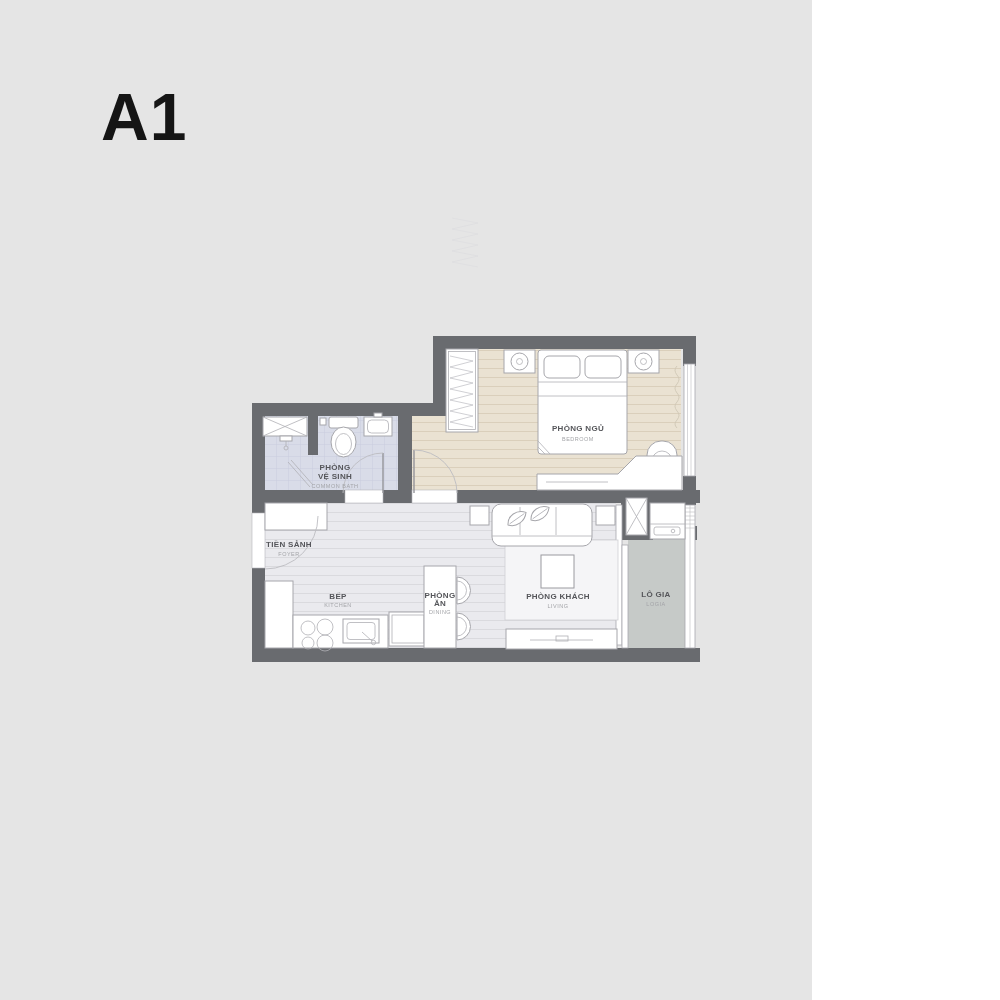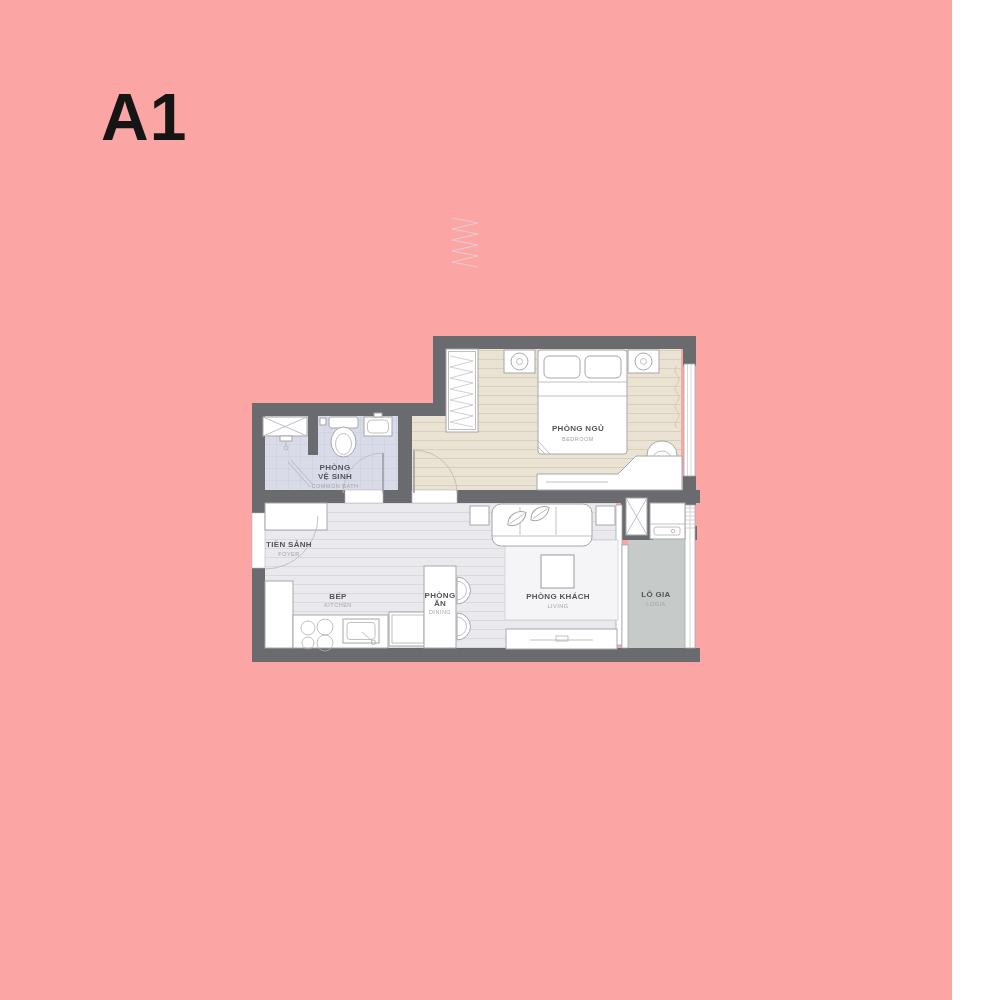--- a/index.html
+++ b/index.html
@@ -1,16 +1,16 @@
 <!DOCTYPE html>
 <html><head>
 <meta charset="utf-8">
 <style>
   html,body{margin:0;padding:0;background:#ffffff;width:1000px;height:1000px;overflow:hidden}
-  .stage{position:relative;width:952px;height:1000px;background:#fca5a5;font-family:"Liberation Sans",sans-serif}
+  .stage{position:relative;width:812px;height:1000px;background:#e5e5e5;font-family:"Liberation Sans",sans-serif}
   .plan-title{position:absolute;left:101px;top:84px;font:600 66px "Liberation Sans",sans-serif;color:#151515;letter-spacing:1px;line-height:1}
   svg{position:absolute;left:0;top:0}
   .wall{fill:#696b6f}
   .sill{fill:#ffffff;stroke:#b6b6bb;stroke-width:.6}
   .furn{fill:#ffffff;stroke:#a6a6ab;stroke-width:1}
   .furn2{fill:none;stroke:#b0b0b5;stroke-width:.8}
   .arc{fill:none;stroke:#bcbcc1;stroke-width:.9}
   .leaf{stroke:#94949a;stroke-width:1.4}
   .win{fill:#ffffff;stroke:#a9a9ae;stroke-width:.8}
   .winline{fill:none;stroke:#bcbcc1;stroke-width:.6}

